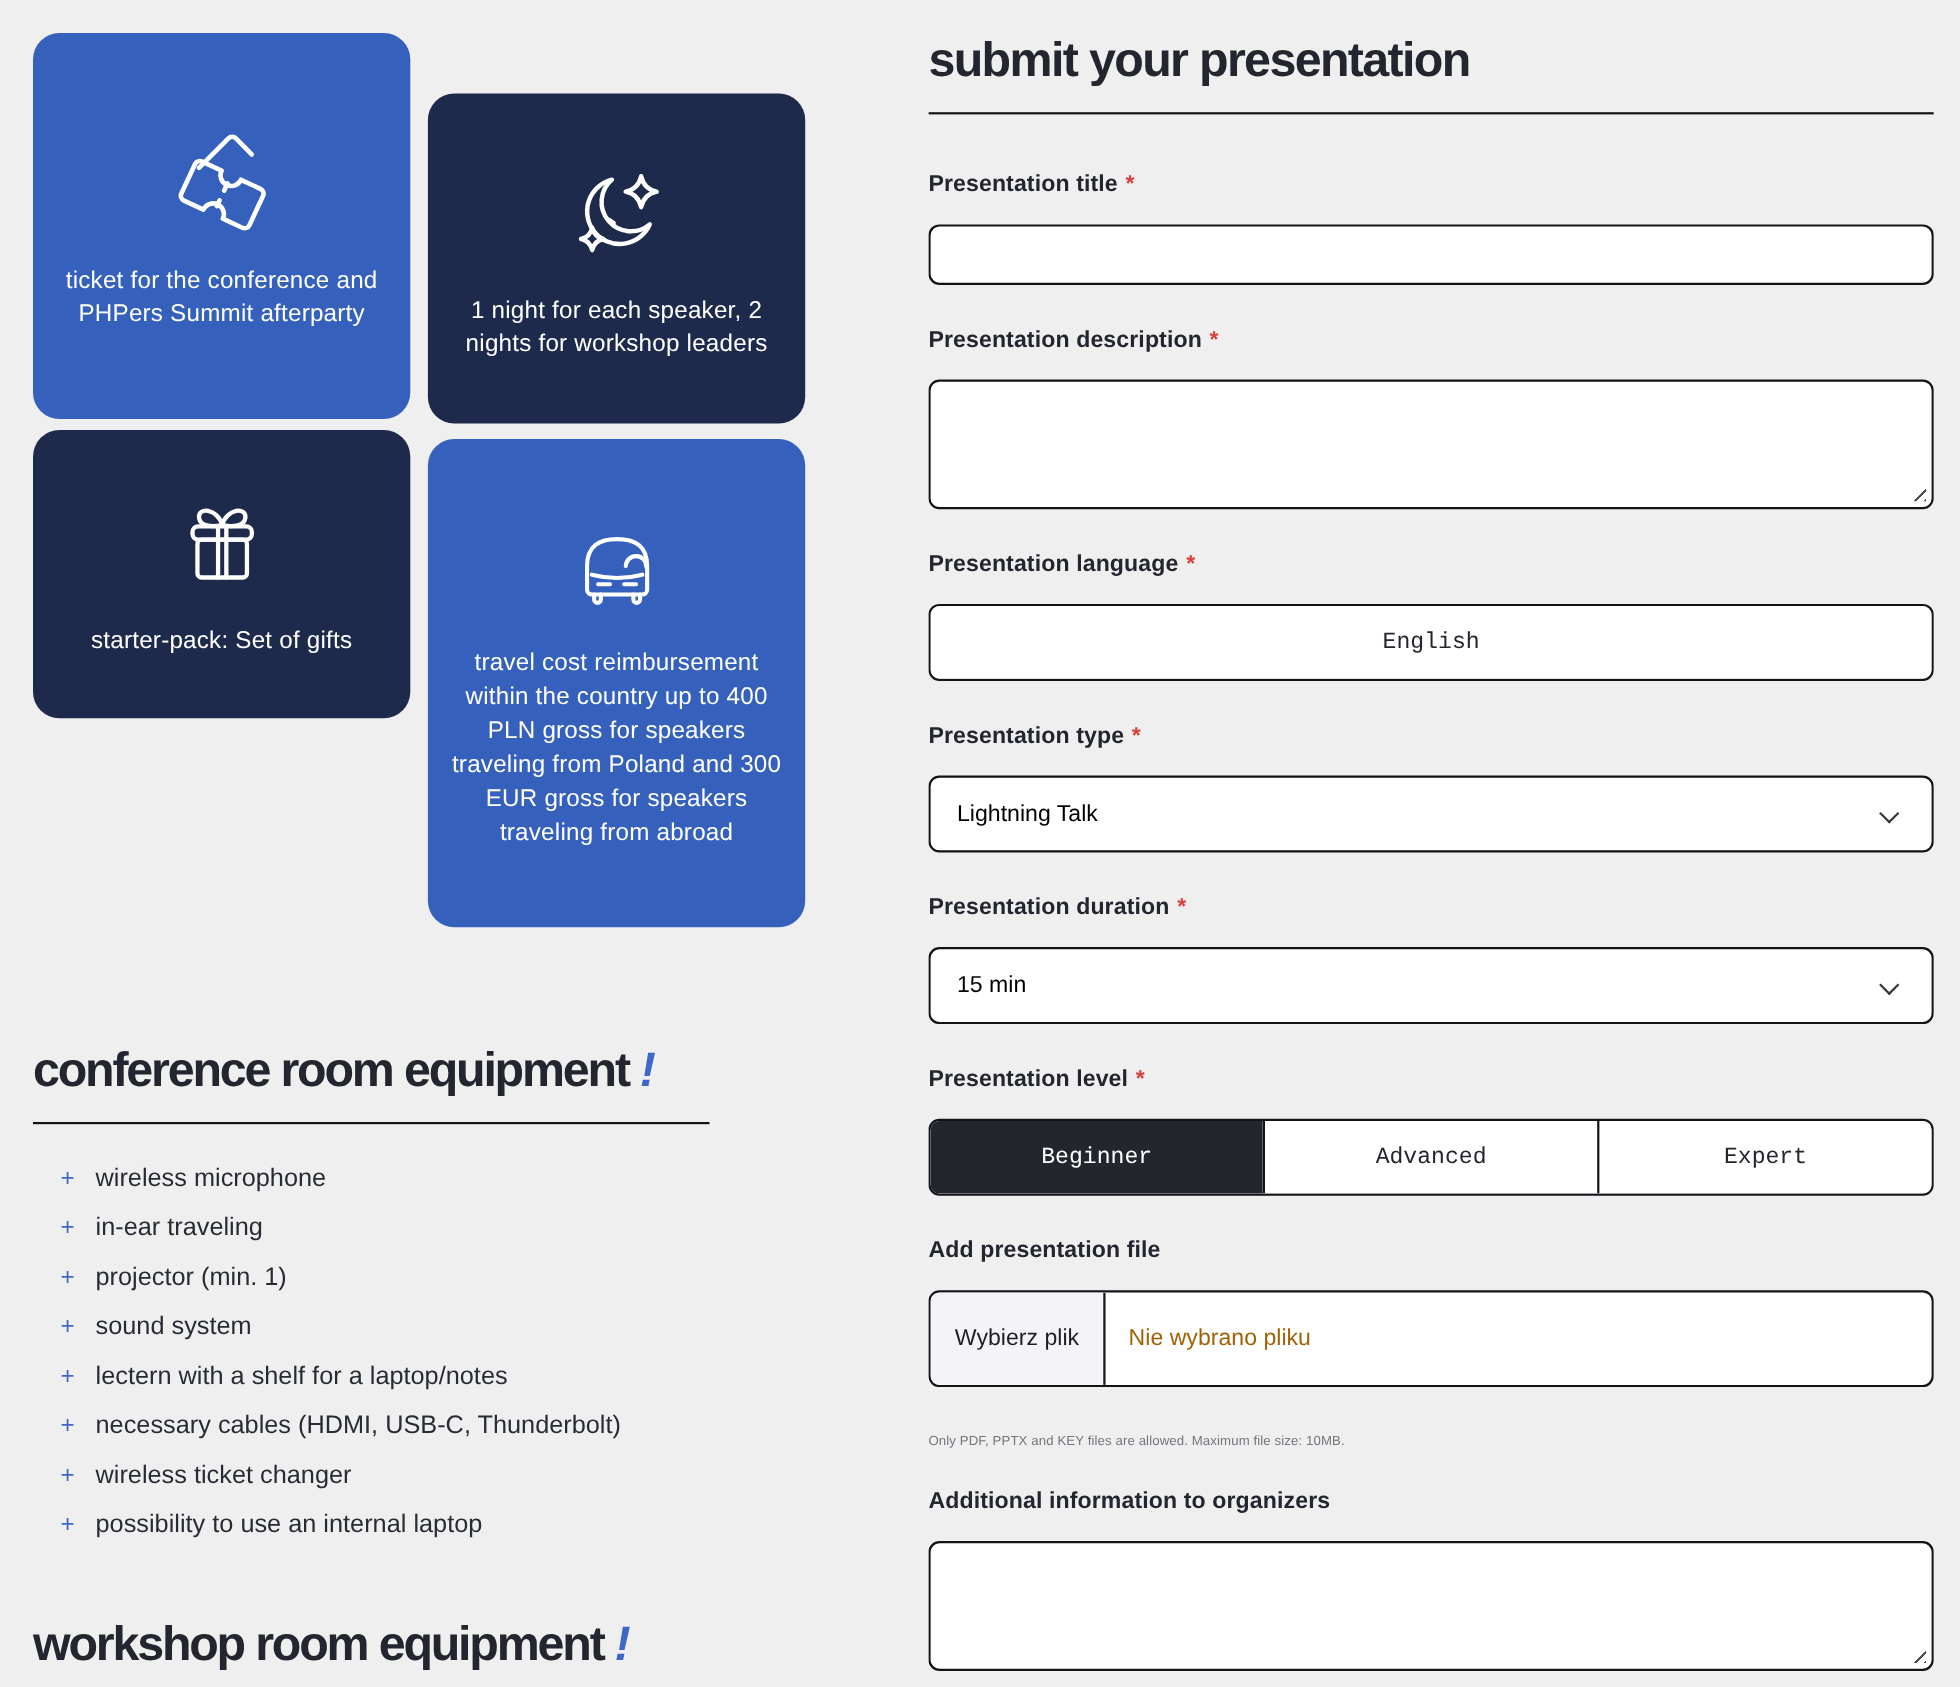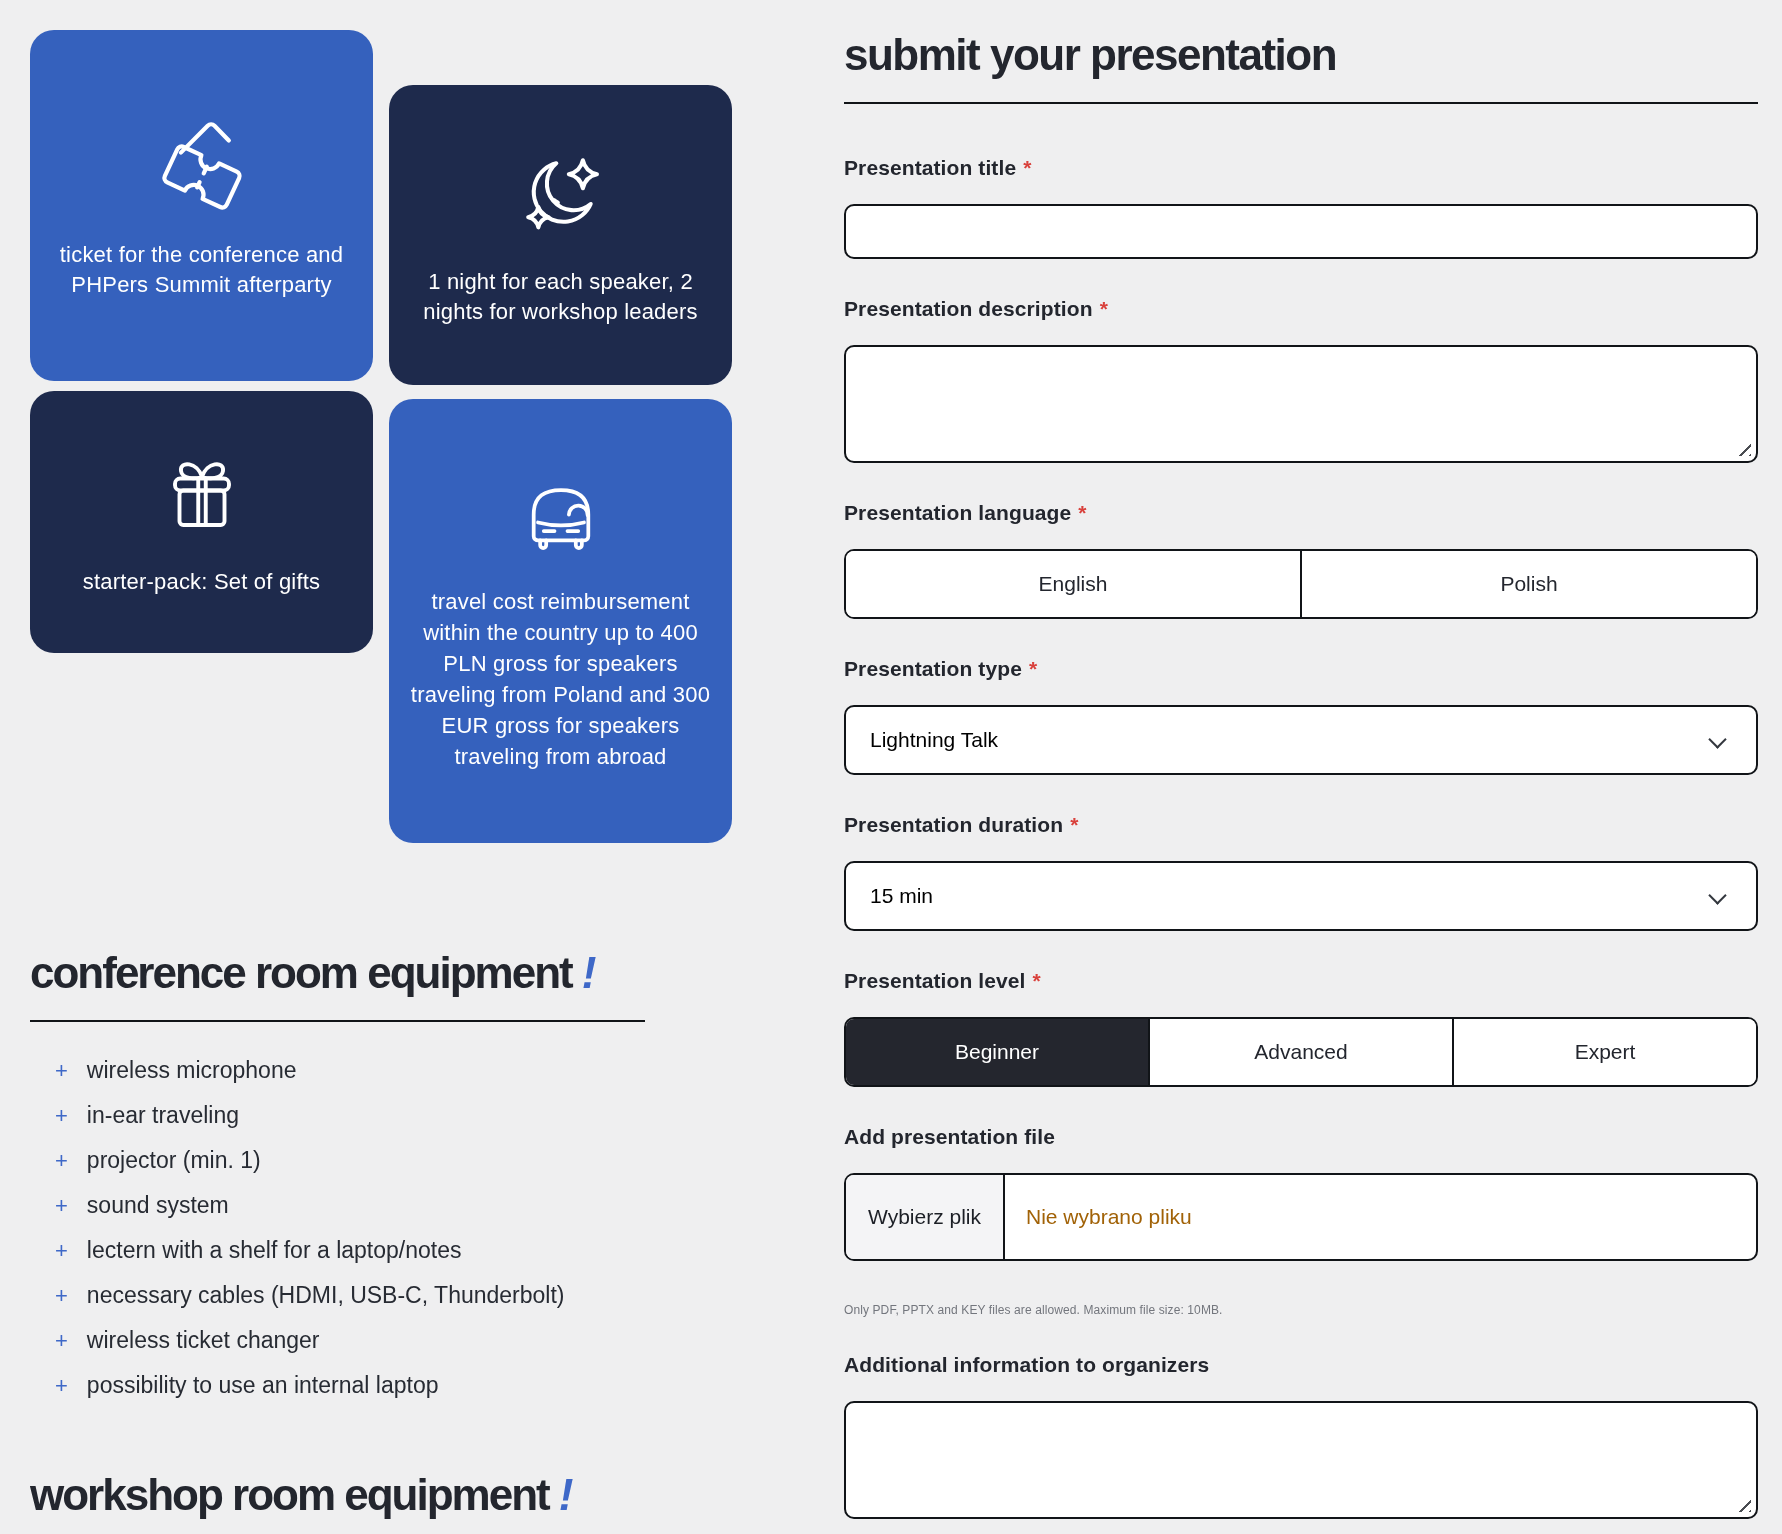--- a/index.html
+++ b/index.html
@@ -64,21 +64,21 @@
     font-family:"Liberation Sans", sans-serif; font-size:21px; color:#23262e; padding:12px 18px; border-radius:10px;
   }
   .resize-handle {
     position:absolute; right:5px; bottom:5px; width:15px; height:15px;
     background:repeating-linear-gradient(315deg, #4a4d52 0 2px, transparent 2px 6.5px);
     clip-path:polygon(100% 0, 100% 100%, 0 100%);
   }
 
   .segmented {
     display:flex; height:70px; background:#fff;
-    border:2.5px solid #111418; border-radius:10px; overflow:hidden;
+    border:2.5px solid #111418; border-radius:10px; overflow:hidden;font-family:Liberation Mono, monospace;
   }
   .segment {
     flex:1 1 0; display:flex; align-items:center; justify-content:center;
     font-size:21px; color:#23262e; background:#fff; cursor:pointer;
   }
   .segment + .segment { border-left:2.5px solid #111418; }
   .segment.active { background:#24262e; color:#fff; }
 
   .select {
     position:relative; height:70px; background:#fff;
@@ -224,21 +224,20 @@
       <div class="textarea-wrap">
         <textarea style=""></textarea>
         <span class="resize-handle"></span>
       </div>
     </div>
 
     <div class="field">
       <label class="field-label"><span>Presentation language</span><span class="req">*</span></label>
       <div class="segmented">
         <div class="segment">English</div>
-        <div class="segment">Polish</div>
       </div>
     </div>
 
     <div class="field">
       <label class="field-label"><span>Presentation type</span><span class="req">*</span></label>
       <div class="select">
         <span>Lightning Talk</span>
         <span class="chevron"></span>
       </div>
     </div>

